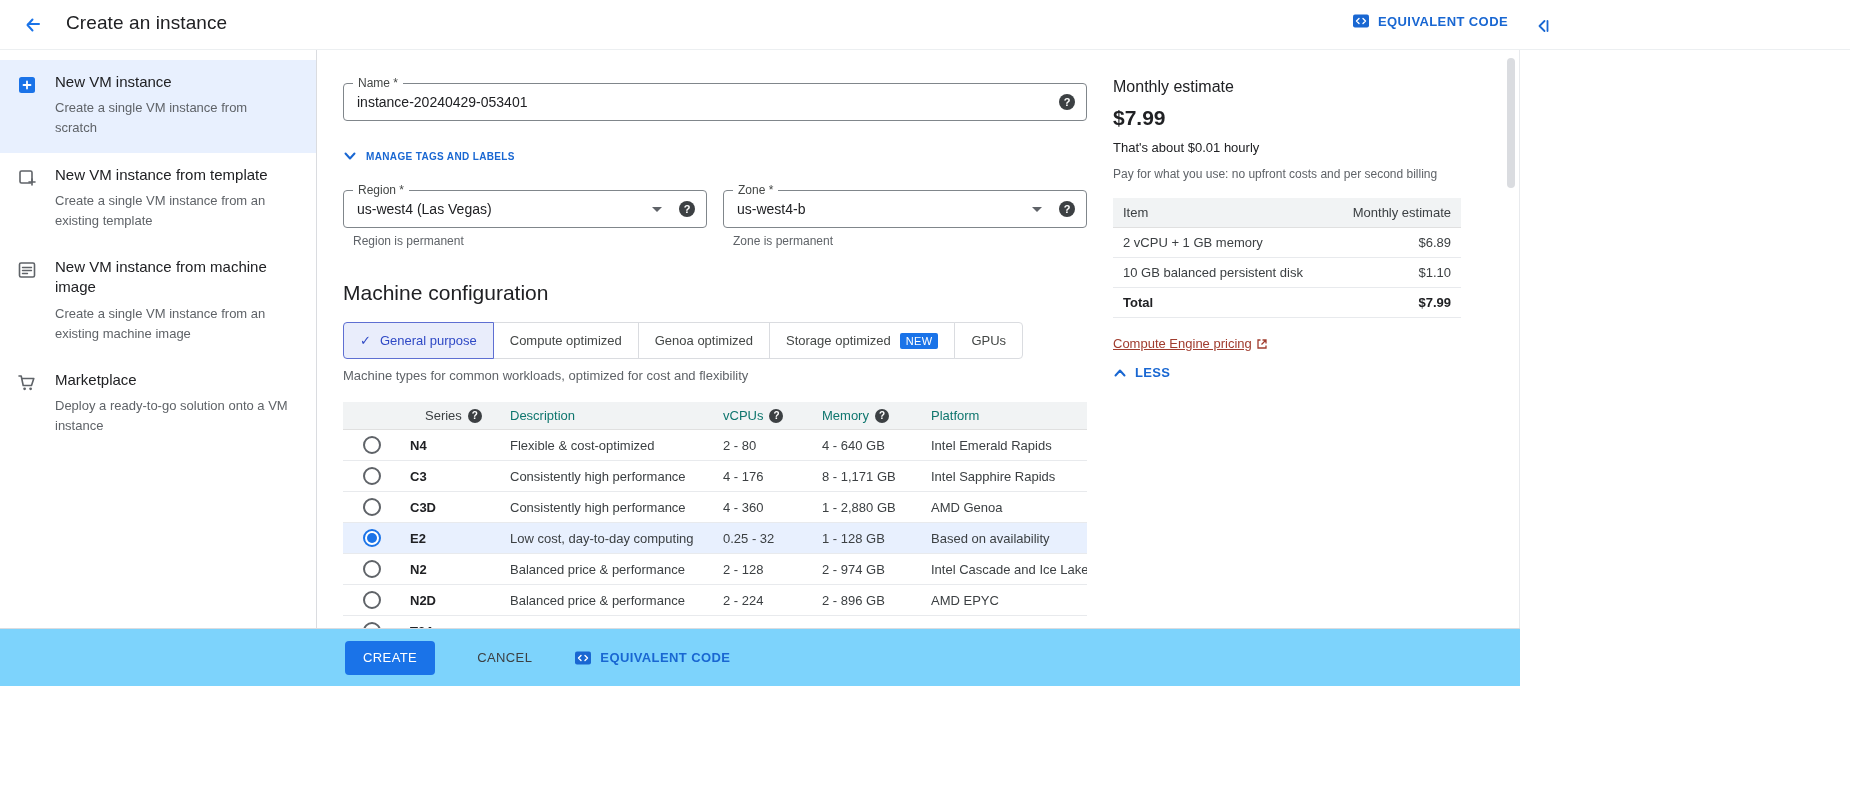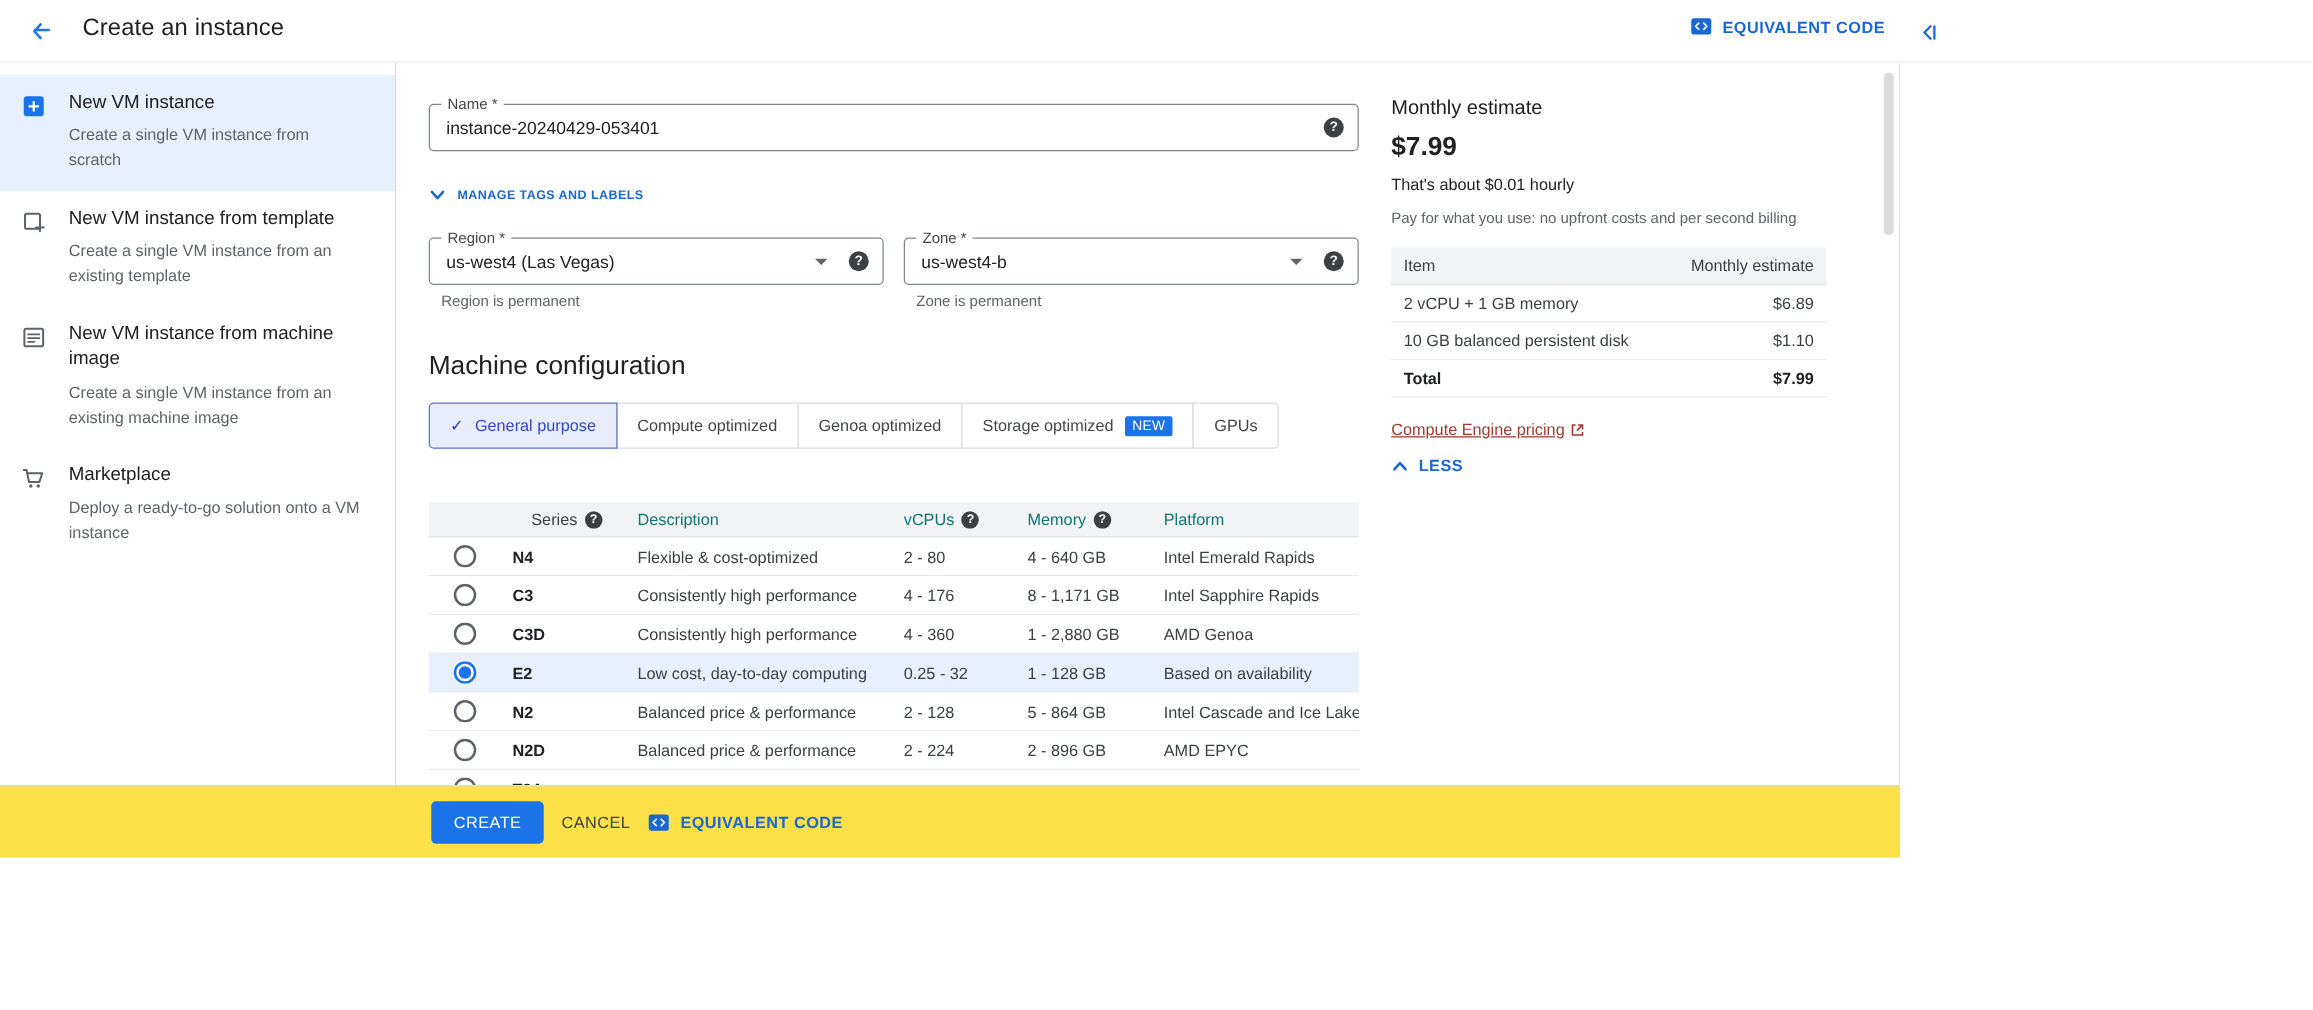--- a/index.html
+++ b/index.html
@@ -86,21 +86,21 @@
   .est-hourly { position:absolute; left:0; top:90px; font-size:13px; color:#202124; }
   .est-note { position:absolute; left:0; top:117px; font-size:12px; color:#5f6368; width:360px; }
   .est-table { position:absolute; left:0; top:148px; width:348px; font-size:13px; }
   .est-row { display:flex; justify-content:space-between; align-items:center; height:30px; border-bottom:1px solid #e8eaed; padding:0 10px 0 10px; color:#3c4043; }
   .est-row.ehead { background:#f1f3f4; color:#3c4043; font-weight:500; border-bottom:1px solid #e0e0e0; }
   .est-row.total { font-weight:700; color:#202124; }
   .pricing-link { position:absolute; left:0; top:286px; font-size:13px; color:#a03c2e; text-decoration:underline; display:flex; align-items:center; gap:4px; cursor:pointer; }
   .less-btn { position:absolute; left:0; top:315px; display:flex; align-items:center; gap:8px; border:none; background:transparent; cursor:pointer; color:#1967d2; font-size:13px; font-weight:700; letter-spacing:.35px; font-family:inherit; }
 
   
-  .footer { position:absolute; left:0; top:628px; width:1520px; height:58px; background:#fde047; border-top:1px solid #dadce0; display:flex; align-items:center; padding-left:345px; gap:14px; z-index:4; }
+  .footer { position:absolute; left:0; top:628px; width:1520px; height:58px; background:#7dd3fc; border-top:1px solid #dadce0; display:flex; align-items:center; padding-left:345px; gap:42px; z-index:4; }
   .create-btn { background:#1a73e8; color:#fff; border:none; border-radius:4px; height:34px; padding:0 18px; font-size:13px; font-weight:500; letter-spacing:.4px; cursor:pointer; font-family:inherit; }
   .cancel-btn { background:transparent; border:none; color:#3c4043; font-size:13px; font-weight:500; letter-spacing:.4px; cursor:pointer; font-family:inherit; }
   .footer-equiv { display:flex; align-items:center; gap:8px; border:none; background:transparent; cursor:pointer; color:#1967d2; font-size:13px; font-weight:700; letter-spacing:.4px; font-family:inherit; }
 </style>
 </head>
 <body>
 
 <div class="page">
 
   <div class="header">
@@ -230,20 +230,21 @@
       </button>
       <button class="tab">
         <span>Storage optimized</span>
         <span class="new-badge">NEW</span>
       </button>
       <button class="tab">
         <span>GPUs</span>
       </button>
     </div>
 
+    <div class="tabs-subtitle">Machine types for common workloads, optimized for cost and flexibility</div>
 
     <div class="series-table">
       <div class="trow thead">
         <div class="tcell radio-cell"></div>
         <div class="tcell series-col">
           <span>Series</span>
           <span class="qmark small"></span>
         </div>
         <div class="tcell">
           <span>Description</span>
@@ -305,21 +306,21 @@
         <div class="tcell">Based on availability</div>
       </div>
 
       <div class="trow">
         <div class="tcell radio-cell">
             <span class="radio"></span>
           </div>
         <div class="tcell series-col">N2</div>
         <div class="tcell">Balanced price &amp; performance</div>
         <div class="tcell">2 - 128</div>
-        <div class="tcell">5 - 864 GB</div>
+        <div class="tcell">2 - 974 GB</div>
         <div class="tcell">Intel Cascade and Ice Lake</div>
       </div>
 
       <div class="trow">
         <div class="tcell radio-cell">
             <span class="radio"></span>
           </div>
         <div class="tcell series-col">N2D</div>
         <div class="tcell">Balanced price &amp; performance</div>
         <div class="tcell">2 - 224</div>

